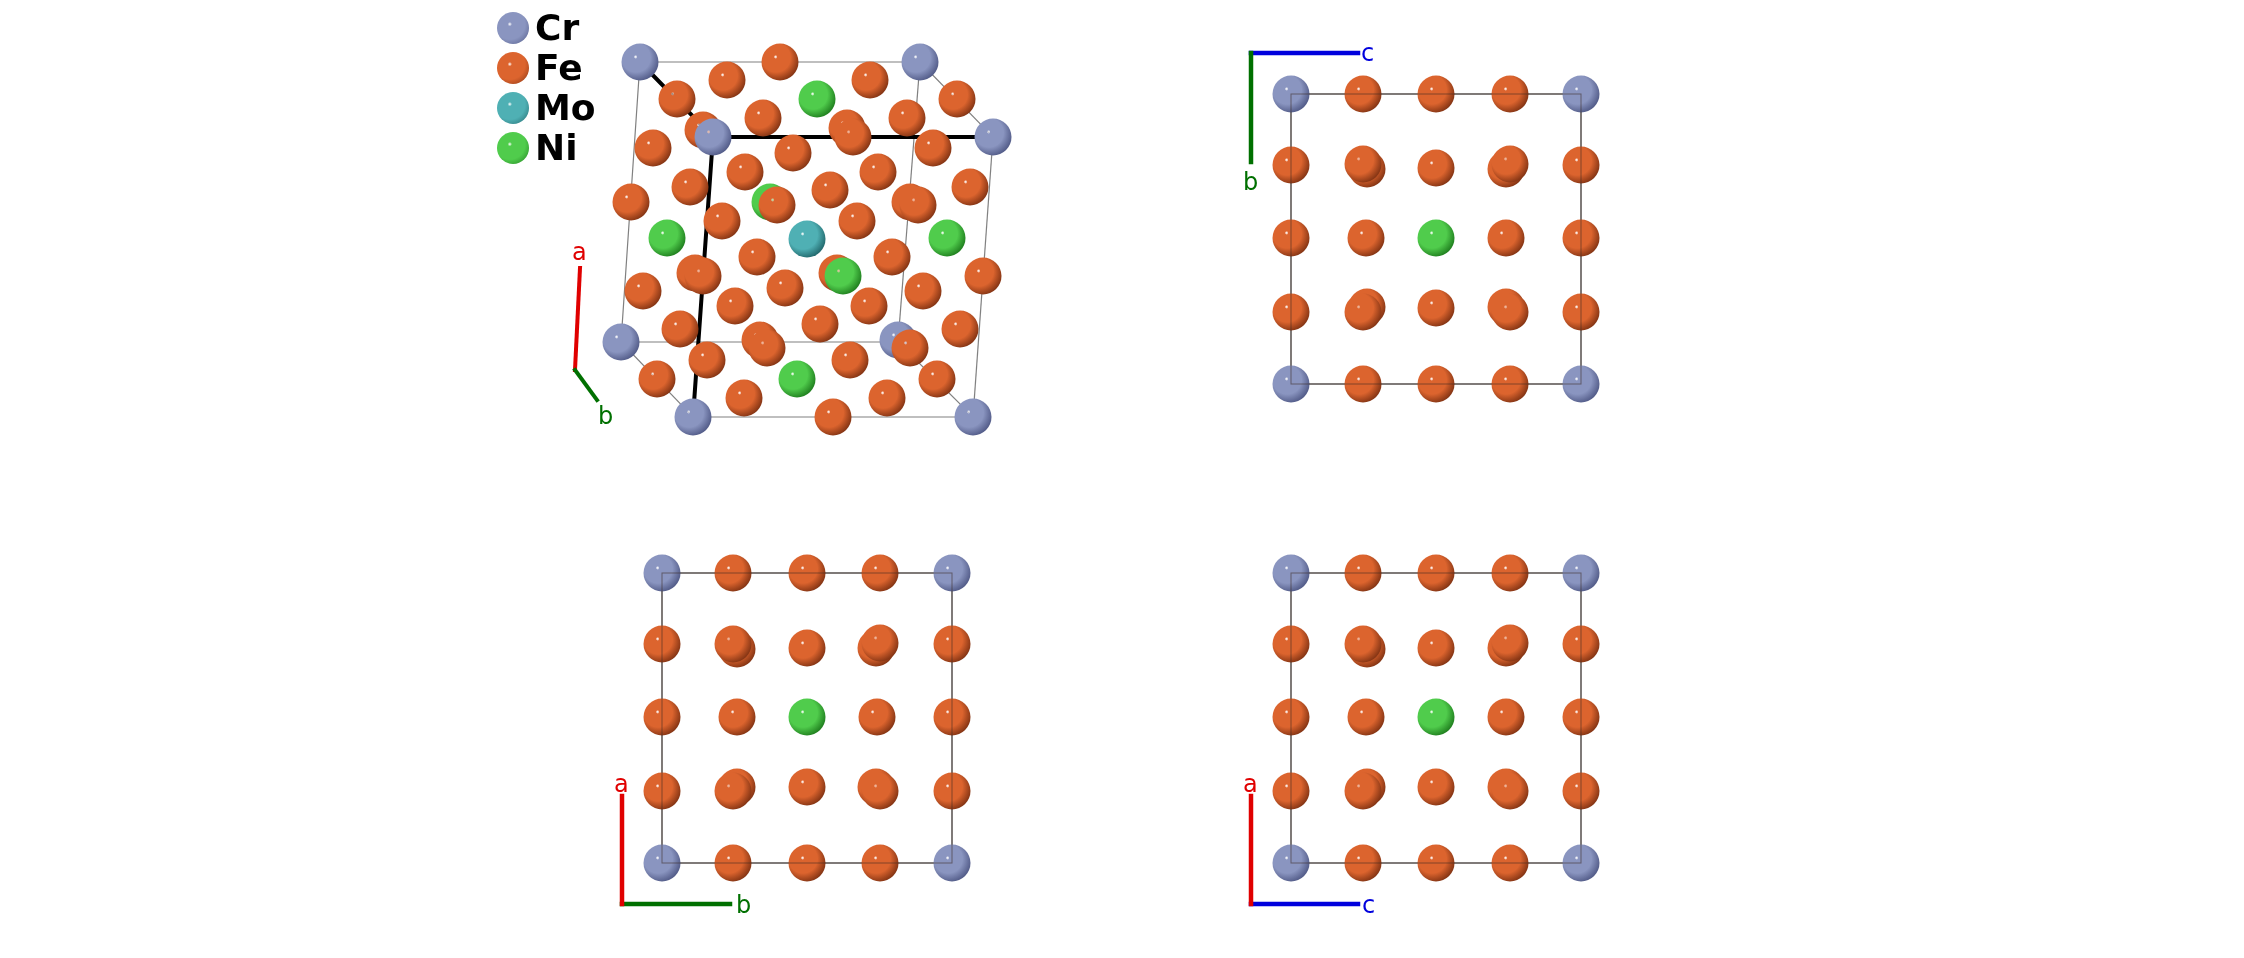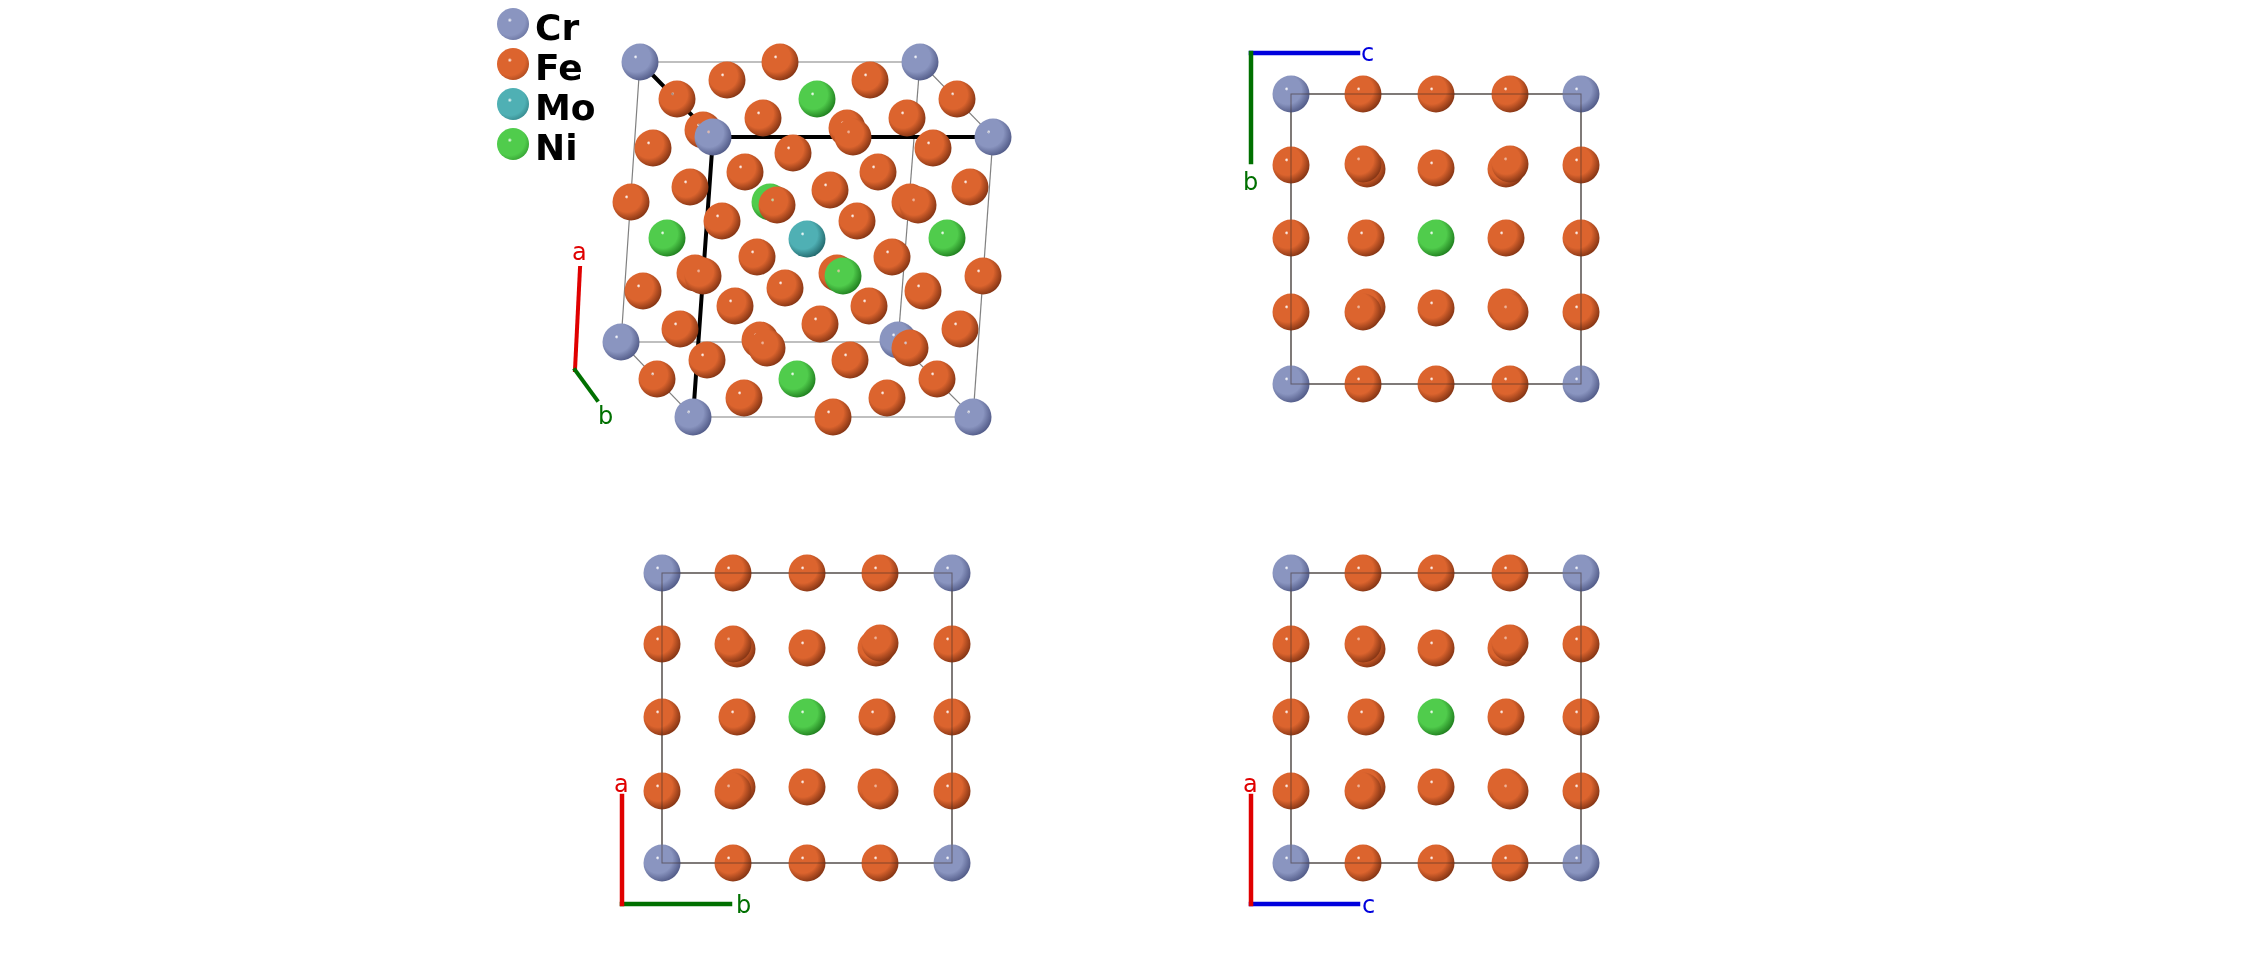--- a/index.html
+++ b/index.html
@@ -1,19 +1,19 @@
 <!DOCTYPE html>
 <html><head>
 <meta charset="utf-8">
 <style>
   html, body { margin: 0; padding: 0; background: #ffffff; }
   body { width: 2244px; height: 958px; overflow: hidden; position: relative; font-family: "DejaVu Sans", sans-serif; }
   #stage { position: absolute; left: 0; top: 0; width: 2244px; height: 958px; }
   .legend { position: absolute; left: 497px; top: 8px; }
-  .legend-row { display: flex; align-items: flex-start; height: 40px; }
+  .legend-row { display: flex; align-items: center; height: 40px; }
   .legend-swatch { width: 32px; height: 32px; border-radius: 50%; margin-right: 6px; flex: 0 0 auto; }
   .legend-label { font-family: "DejaVu Sans", sans-serif; font-weight: bold; font-size: 36px; color: #000; line-height: 40px; }
   .axis-label { position: absolute; font-family: "DejaVu Sans", sans-serif; font-size: 24px; line-height: 24px; }
 </style>
 </head>
 <body>
 
 <svg id="stage" xmlns="http://www.w3.org/2000/svg" width="2244" height="958" viewBox="0 0 2244 958">
   <defs id="grad-defs">
       <radialGradient id="g-Cr" cx="0.4" cy="0.4" r="0.65" fx="0.38" fy="0.36">

